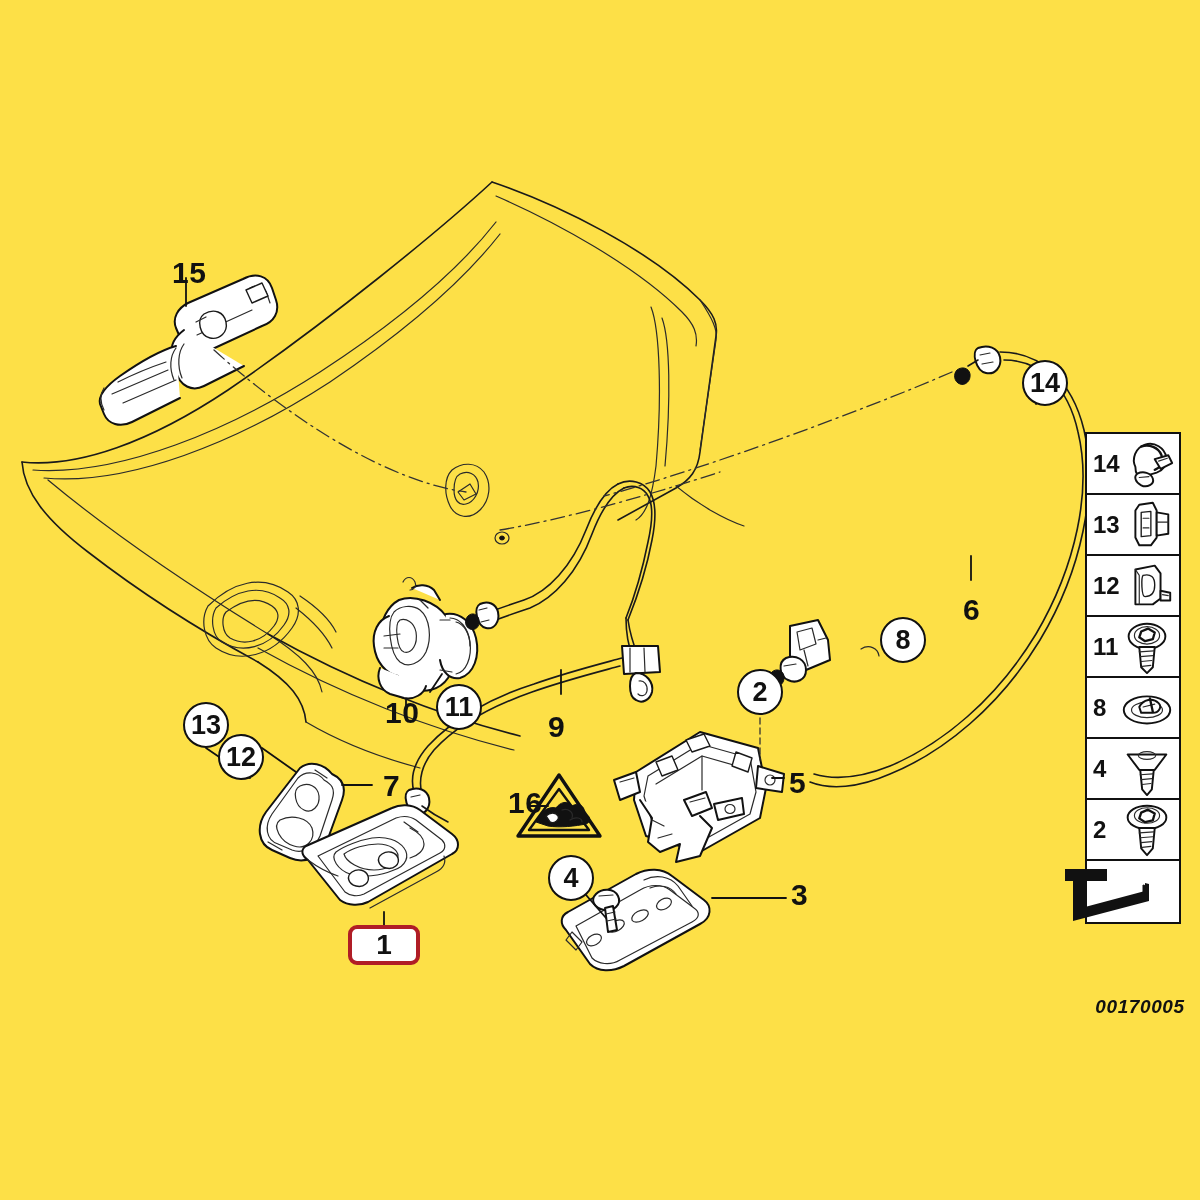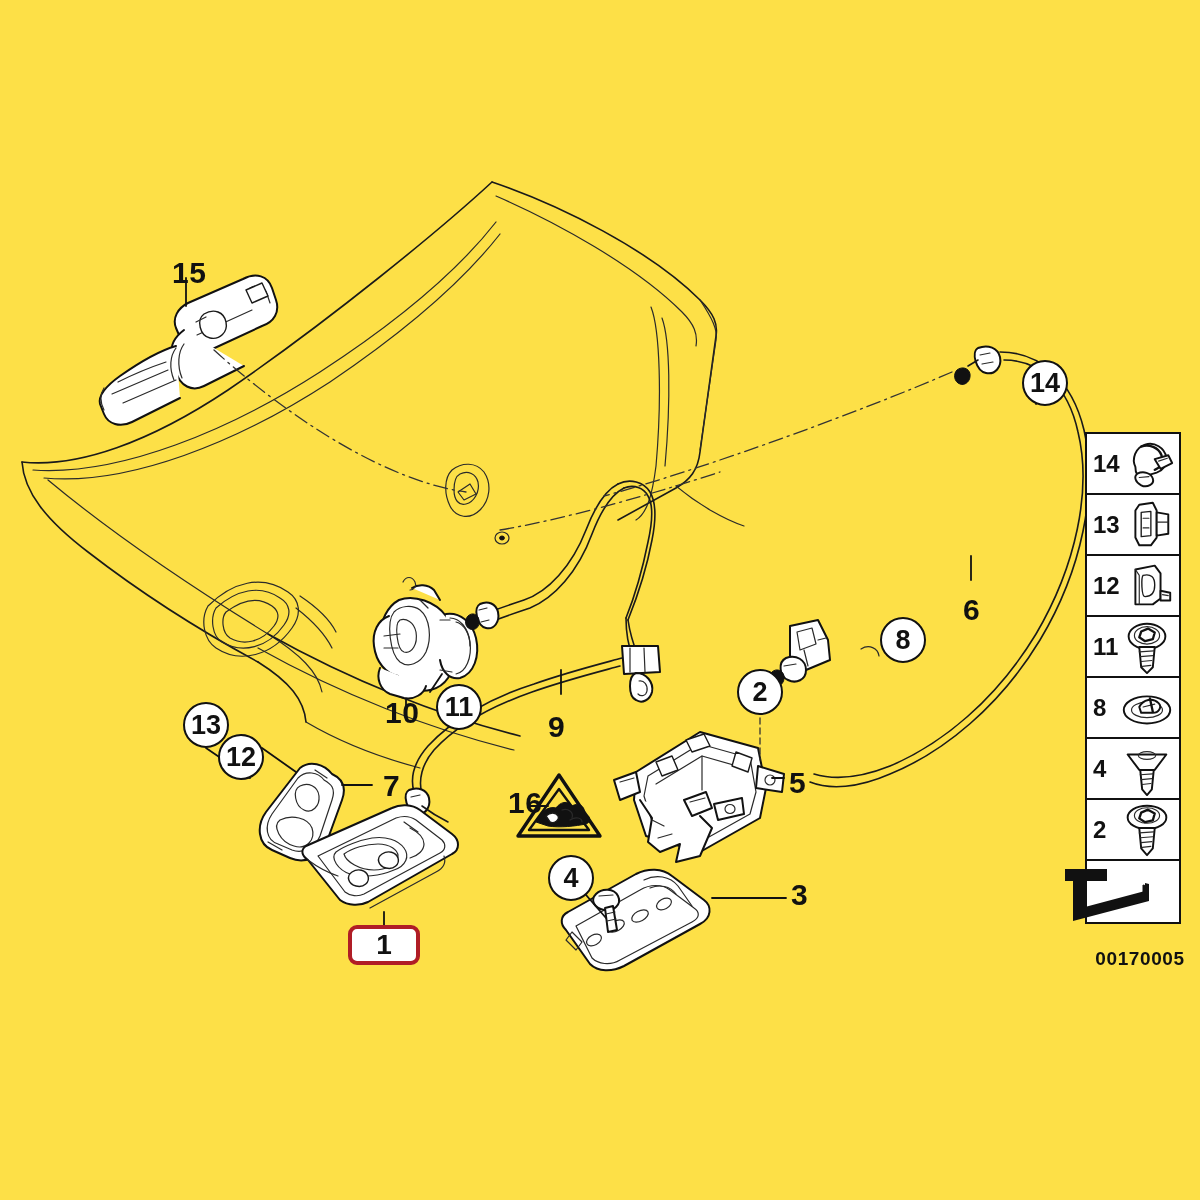--- a/index.html
+++ b/index.html
@@ -474,15 +474,15 @@
         <svg viewBox="0 0 92 61">
           <path fill="#111" stroke="#111" stroke-width="1" d="M8 10 L 46 10 L 46 18 L 24 18 L 24 50 L 84 33 L 84 24 L 88 25 L 88 38
                    L 16 58 L 16 18 L 8 18 Z"></path>
           <path fill="#111" d="M6 8 L 48 8 L 48 20 L 26 20 L 26 46 L 86 30 L 86 22
                                 L 90 23 L 90 40 L 14 60 L 14 20 L 6 20 Z"></path>
         </svg>
       </div>
     </div>
   </div>
 
-  <div id="legend-id" style="top:948px;">00170005</div>
+  <div id="legend-id" style="top:996px;font-style:italic;">00170005</div>
 
 </div>
 
 </body></html>

